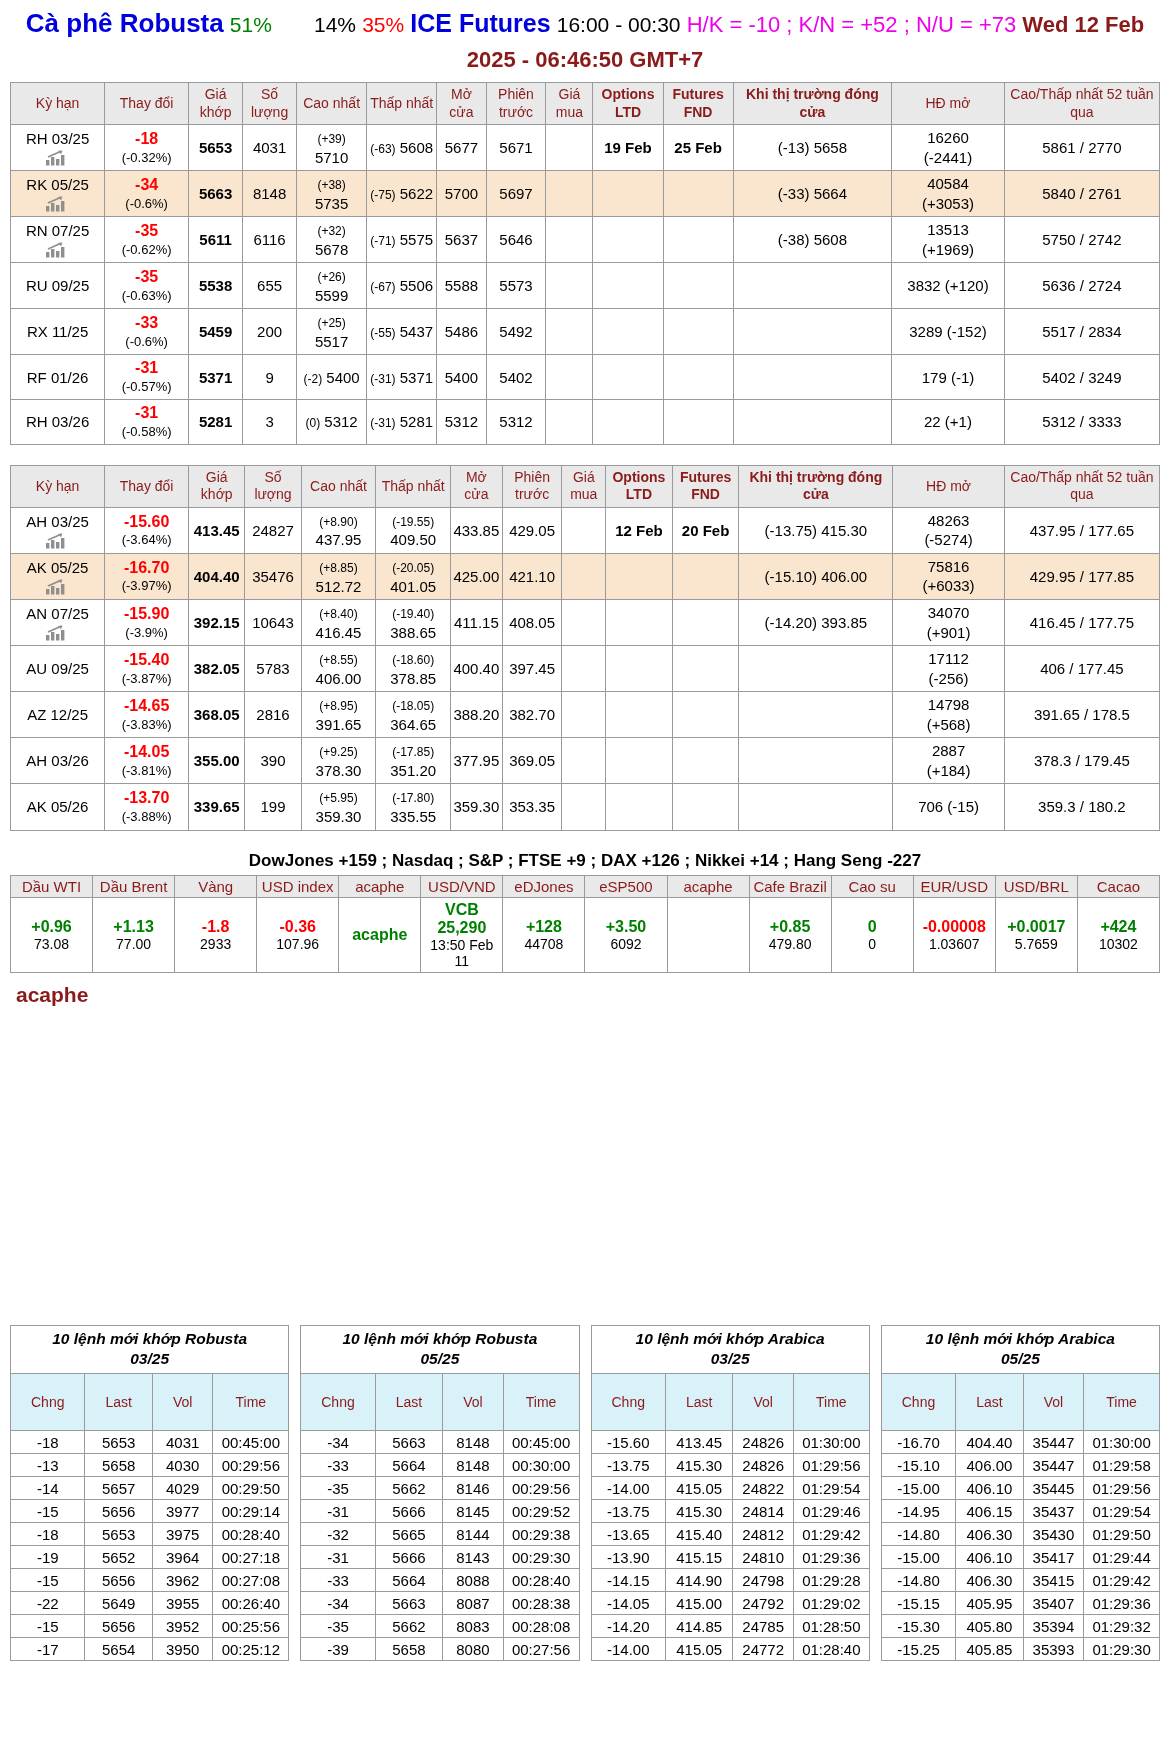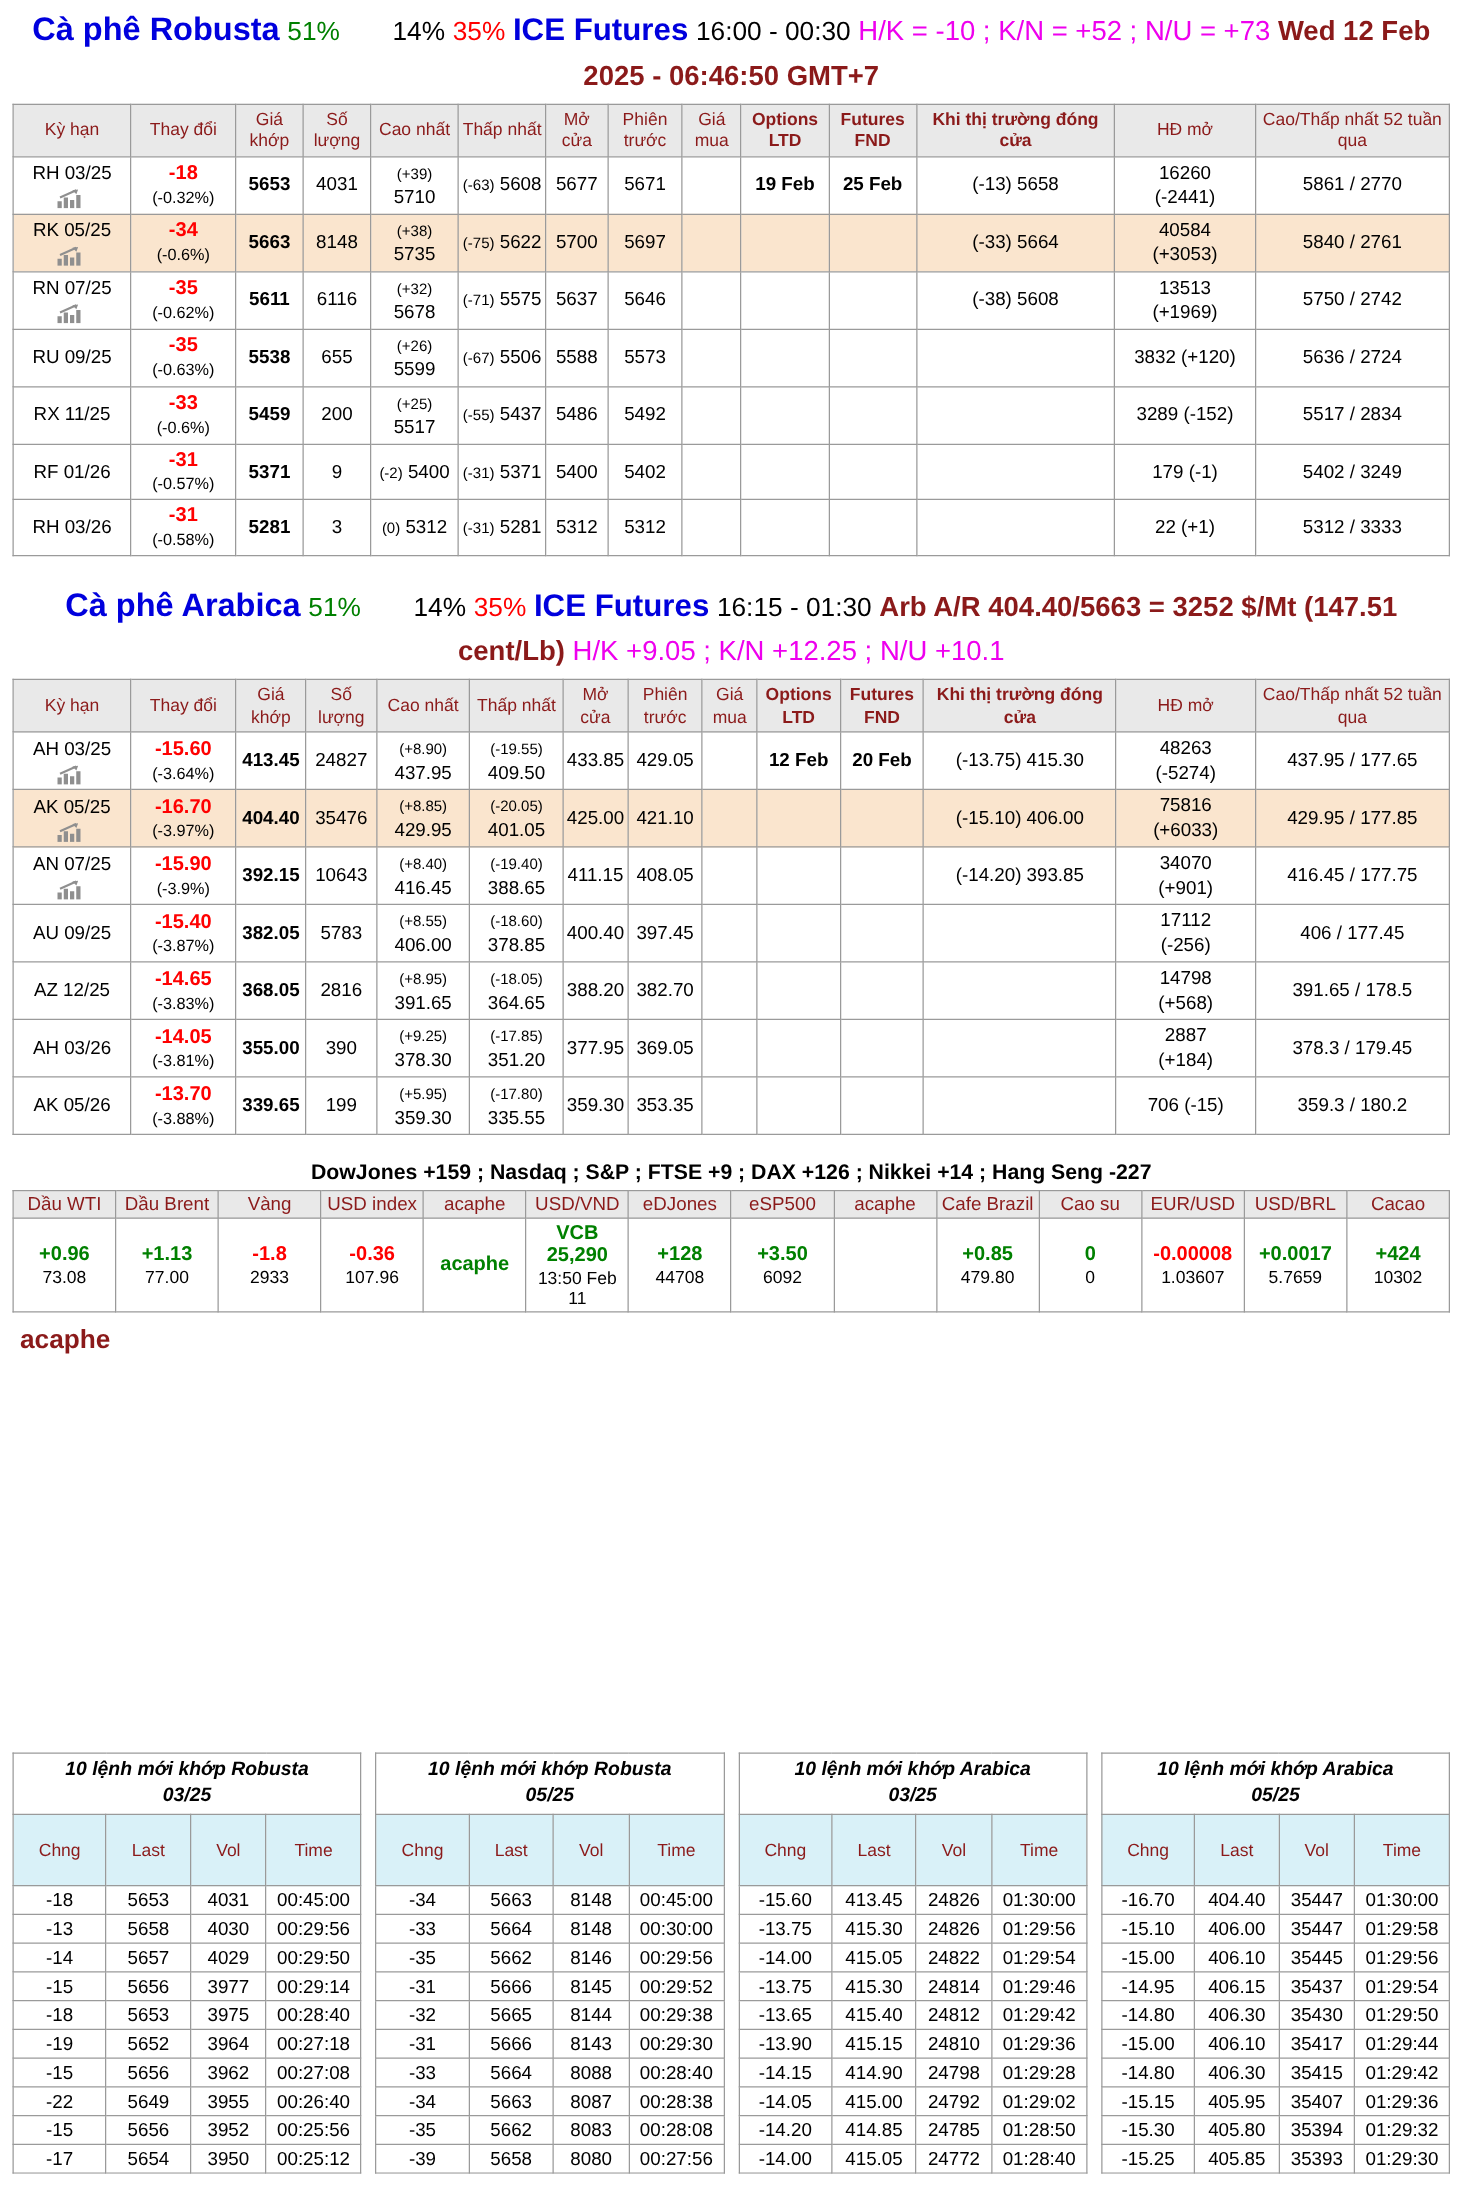--- a/index.html
+++ b/index.html
@@ -272,30 +272,20 @@
           <td></td>
           <td class="c-bold"></td>
           <td class="c-bold"></td>
           <td></td>
           <td class="c-oi">22 (+1)</td>
           <td>5312 / 3333</td>
         </tr>
       </tbody>
   </table>
 
-  <div class="main-header">
-    <span class="t-title">Cà phê Arabica</span>
-    <span class="t-green">51%</span>
-    <span class="t-black">14%</span>
-    <span class="t-red">35%</span>
-    <span class="t-exch">ICE Futures</span>
-    <span class="t-hours">16:15 - 01:30</span>
-    <span class="t-darkred">Arb A/R 404.40/5663 = 3252 $/Mt (147.51 cent/Lb)</span>
-    <span class="t-magenta">H/K +9.05 ; K/N +12.25 ; N/U +10.1</span>
-  </div>
 
   <table class="futures">
     <colgroup>
       <col style="width:8.2%">
         <col style="width:7.3%">
         <col style="width:4.9%">
         <col style="width:4.9%">
       <col style="width:6.5%">
         <col style="width:6.5%">
         <col style="width:4.5%">
@@ -365,21 +355,21 @@
                 </g>
                 <path d="M3 8 L16 2.2" stroke="#8f8f8f" stroke-width="1.7" fill="none"></path>
                 <path d="M17.5 1.5 l-4.6 0.6 3.2 3.2 z" fill="#8f8f8f"></path>
               </svg></span></td>
           <td class="c-change">
             <div class="chg">-16.70</div>
             <div class="pct">(-3.97%)</div>
           </td>
           <td class="c-last">404.40</td>
           <td>35476</td>
-          <td class="c-hilo"><span class="sm">(+8.85)</span> <span>429.95</span></td>
+          <td class="c-hilo"><span class="sm">(+8.85)</span> <span>512.72</span></td>
           <td class="c-hilo"><span class="sm">(-20.05)</span> <span>401.05</span></td>
           <td>425.00</td>
           <td>421.10</td>
           <td></td>
           <td class="c-bold"></td>
           <td class="c-bold"></td>
           <td>(-15.10) 406.00</td>
           <td class="c-oi">75816
 (+6033)</td>
           <td>429.95 / 177.85</td>

